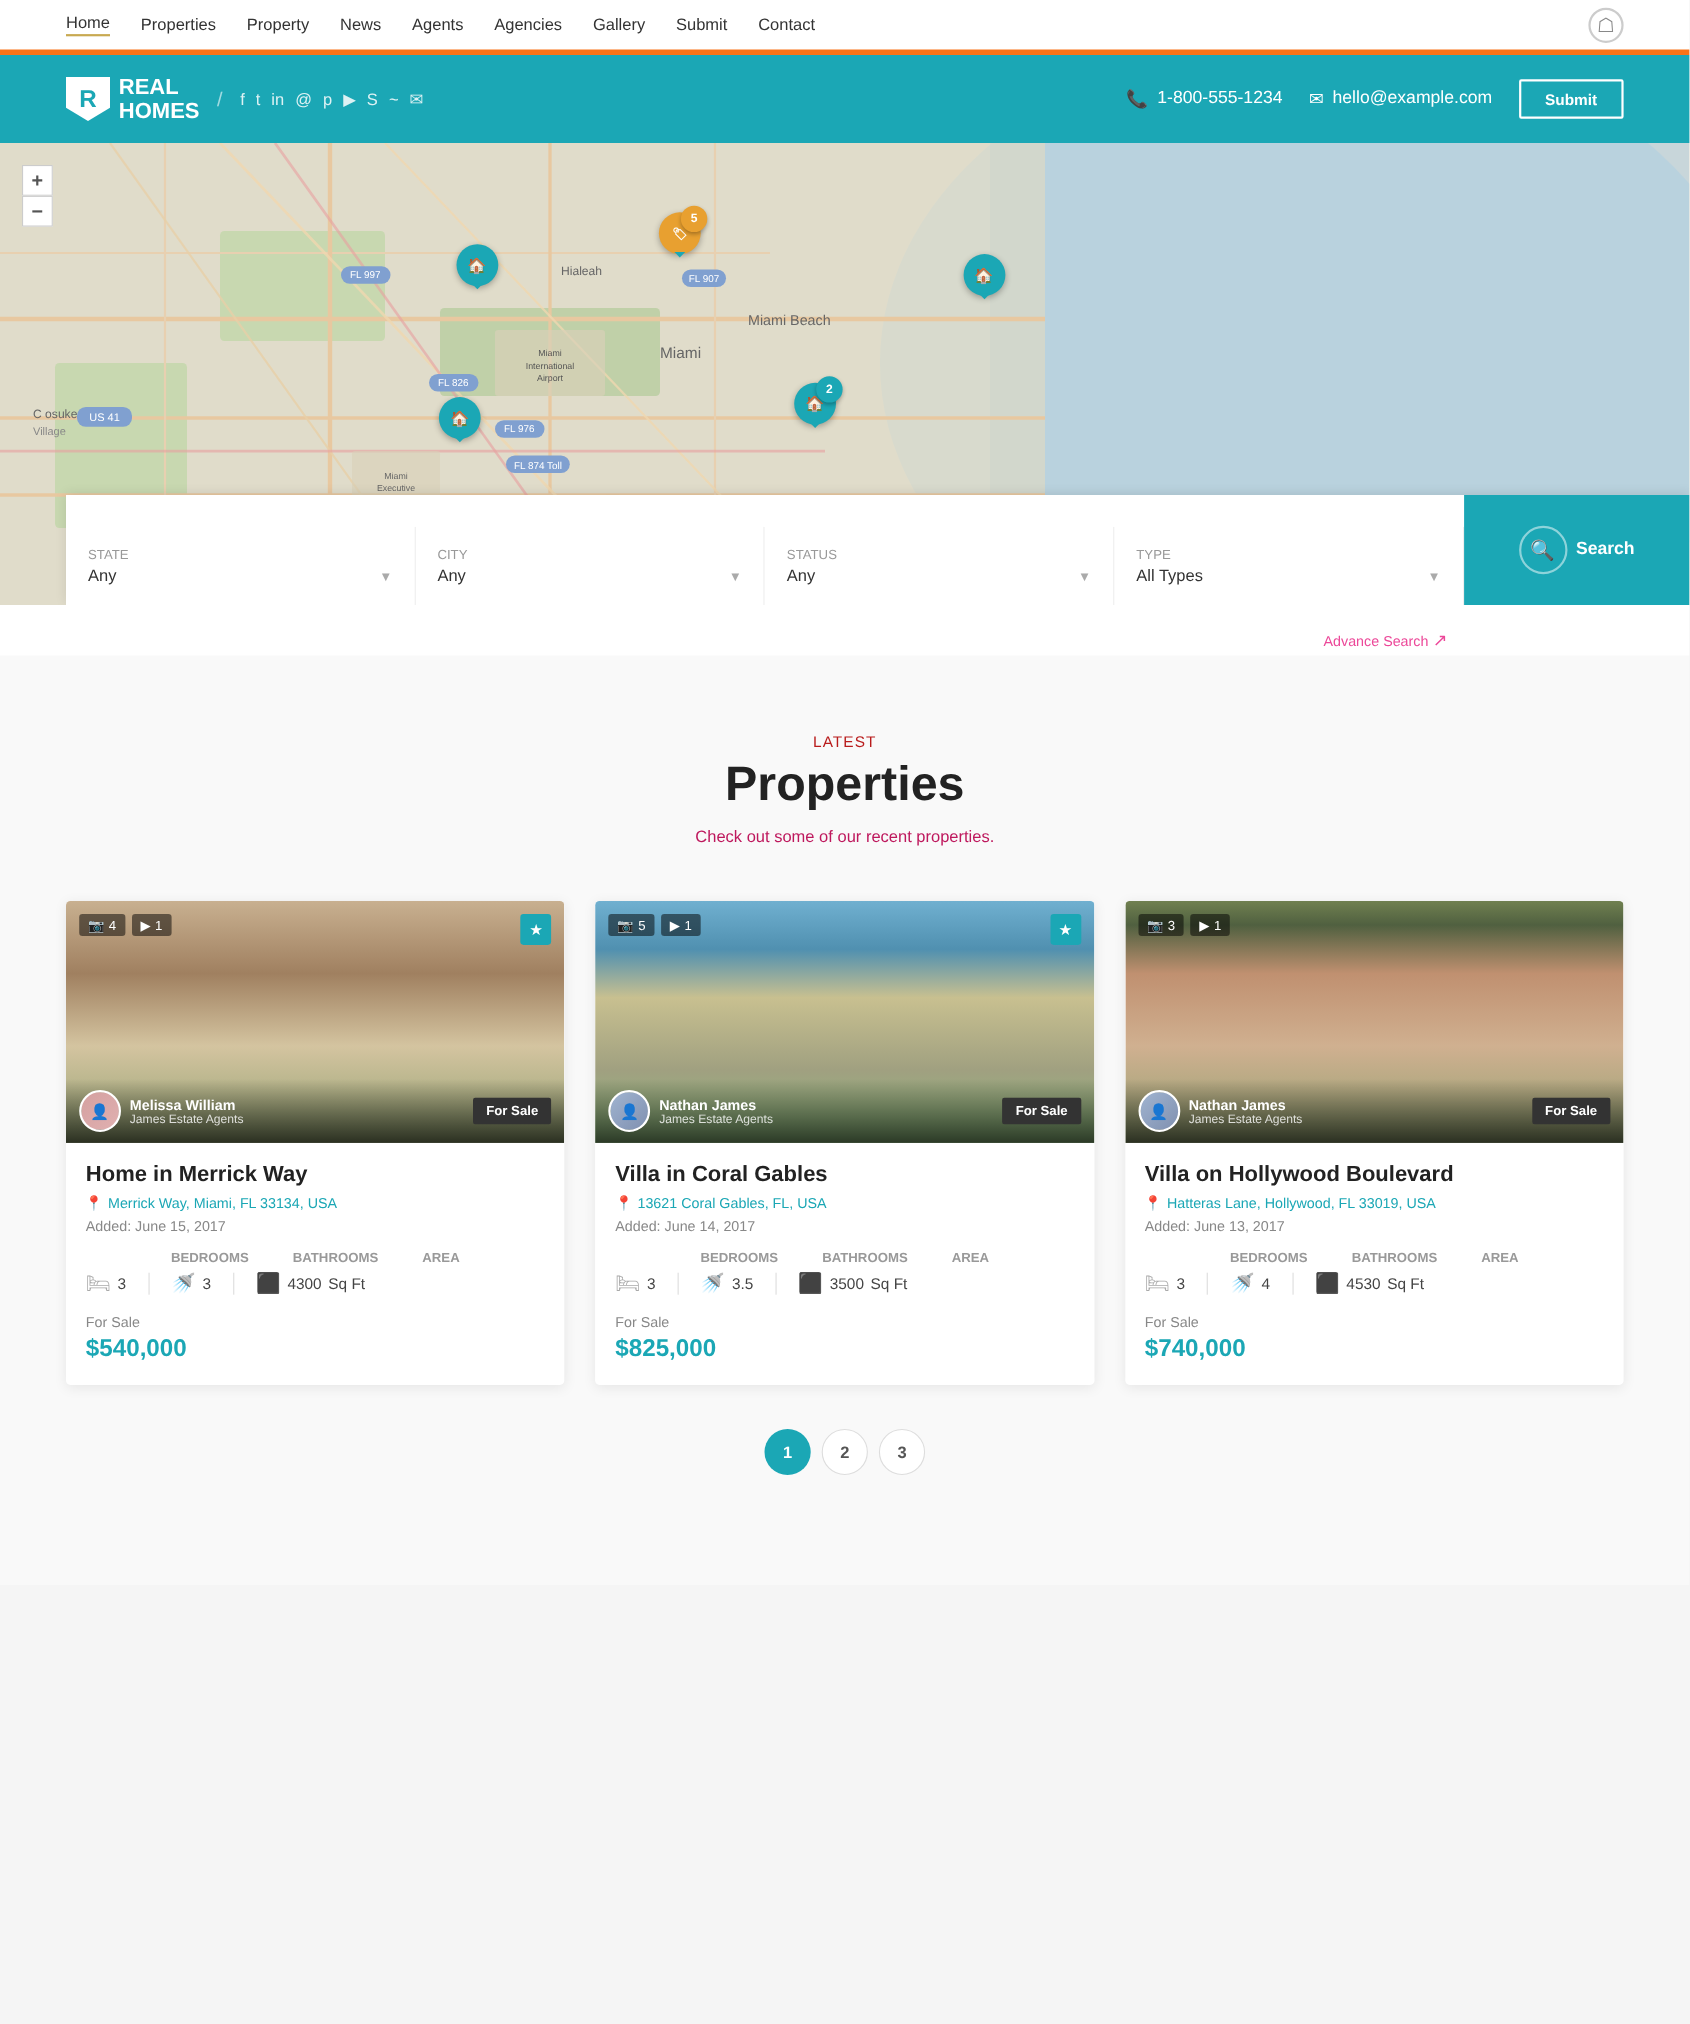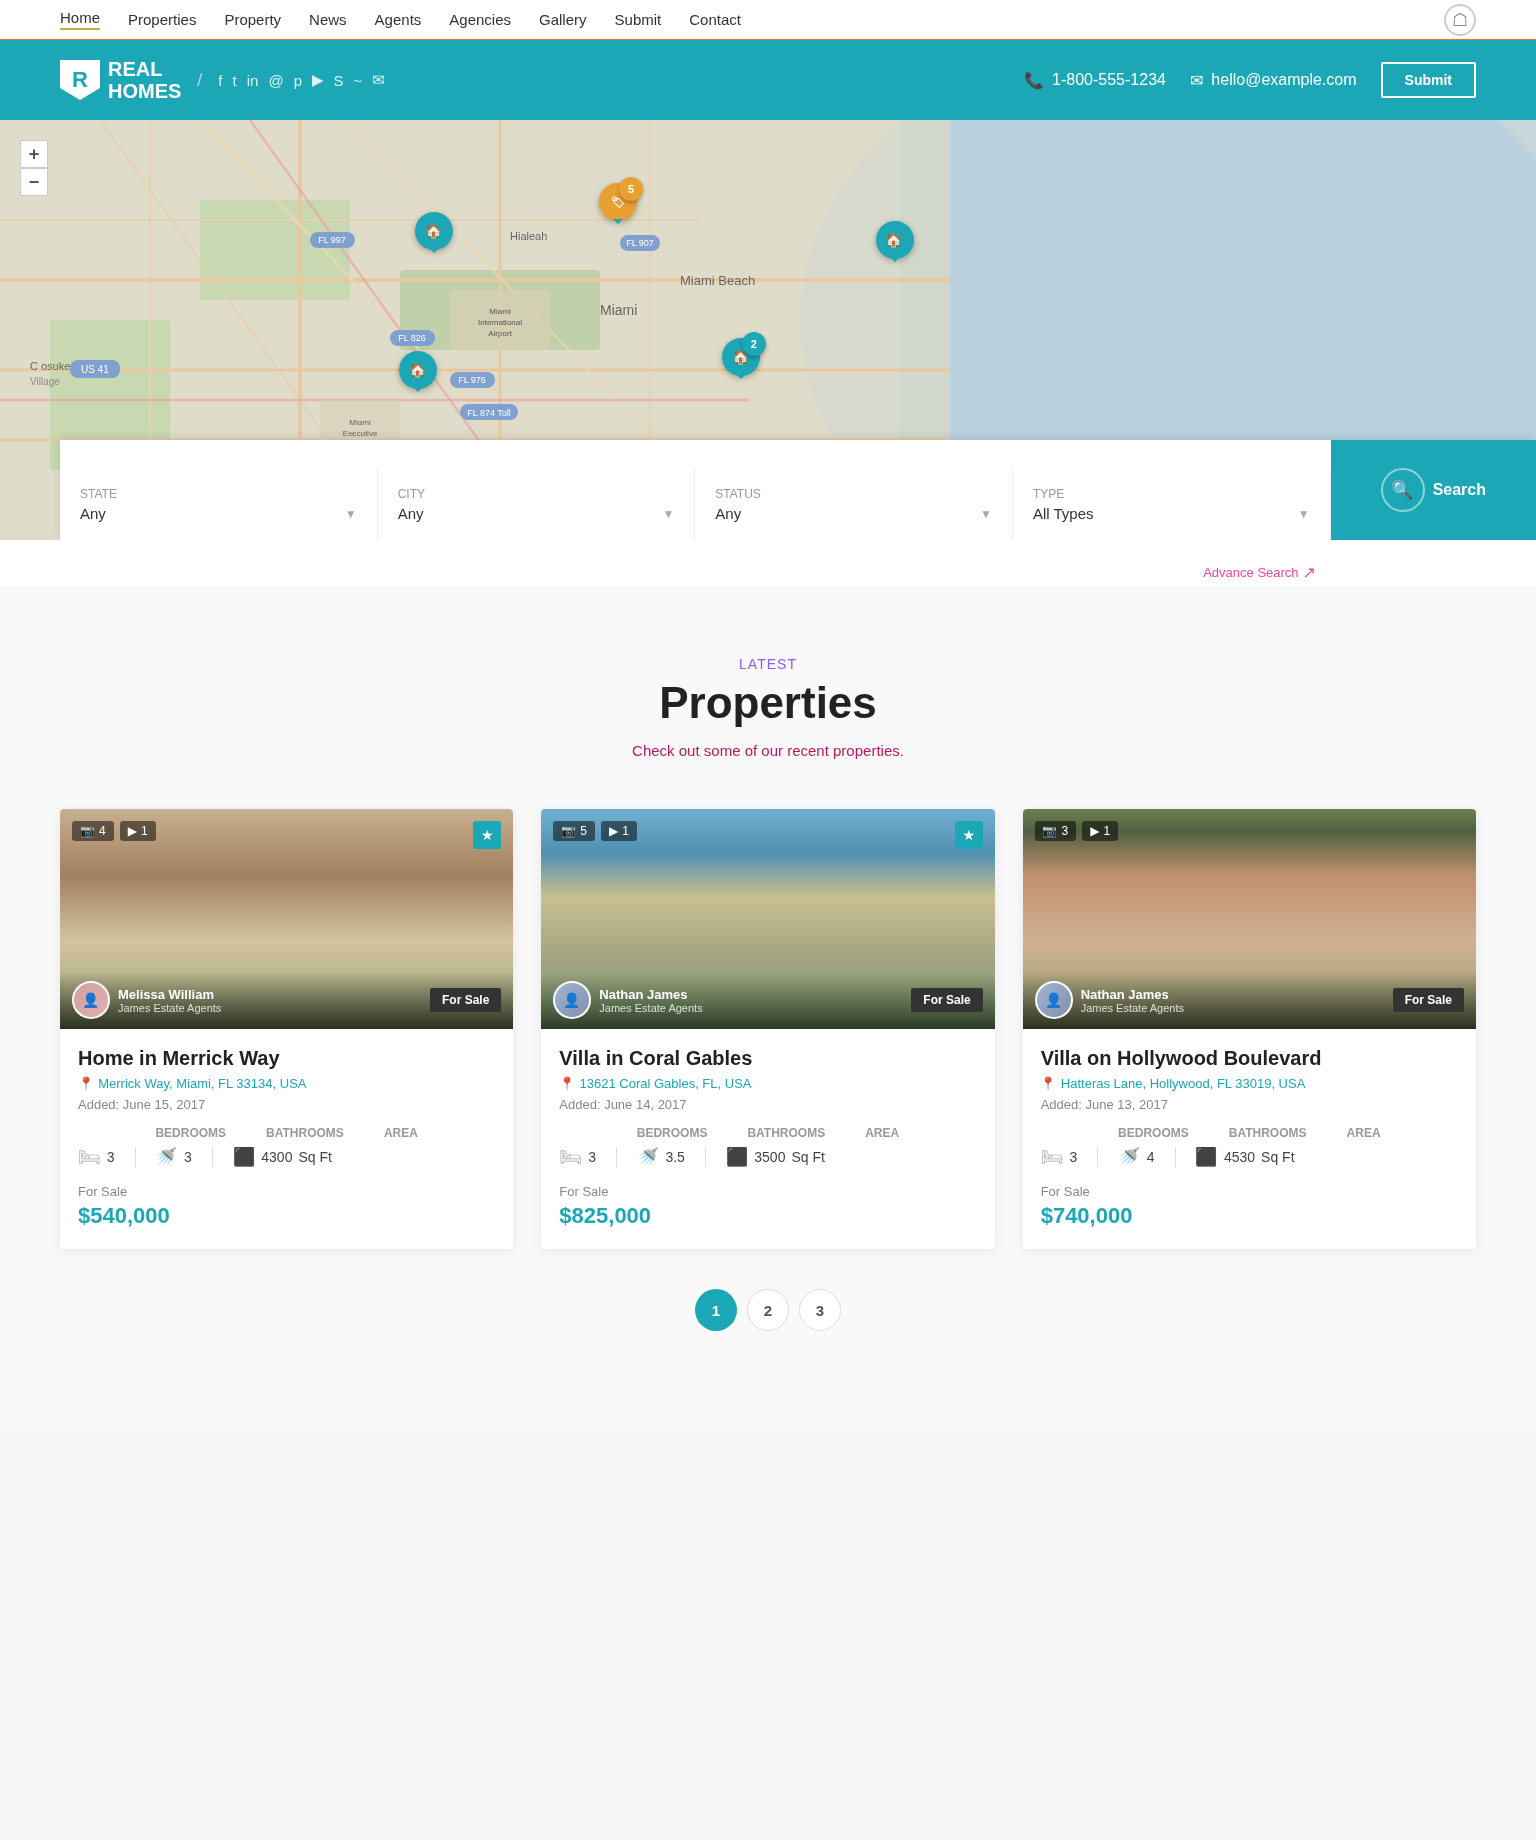--- a/index.html
+++ b/index.html
@@ -1,26 +1,26 @@
 <!DOCTYPE html>
 <html><head>
   <meta charset="utf-8">
   <style>
     * { box-sizing: border-box; margin: 0; padding: 0; }
     body { font-family: Arial, sans-serif; background: #f5f5f5; width: 1536px; }
 
     
     .top-nav {
       background: #fff;
-      border-bottom: 1px solid #f97316;
+      border-bottom: 5px solid #f97316;
       padding: 0 60px;
       display: flex;
       align-items: center;
       justify-content: space-between;
-      height: 40px;
+      height: 50px;
     }
     .top-nav-left { display: flex; gap: 28px; align-items: center; }
     .top-nav-left a {
       text-decoration: none;
       color: #333;
       font-size: 15px;
       font-weight: 500;
     }
     .top-nav-left a.active { color: #333; border-bottom: 2px solid #c8a951; padding-bottom: 2px; }
     .top-nav-right { display: flex; align-items: center; gap: 16px; }
@@ -174,21 +174,21 @@
       font-size: 18px; color: #fff;
     }
 
     
     .properties-section {
       padding: 70px 60px 40px;
       background: #f9f9f9;
       text-align: center;
     }
     .section-subtitle {
-      font-size: 14px; color: #8b5cf6; font-weight: 500; letter-spacing: 1px;
+      font-size: 14px; color: #b91c1c; font-weight: 500; letter-spacing: 1px;
       text-transform: uppercase; margin-bottom: 6px;
     }
     .section-title {
       font-size: 44px; font-weight: 700; color: #222; margin-bottom: 14px;
     }
     .section-desc { font-size: 15px; color: #be185d; margin-bottom: 50px; }
 
     
     .cards-grid {
       display: grid;

